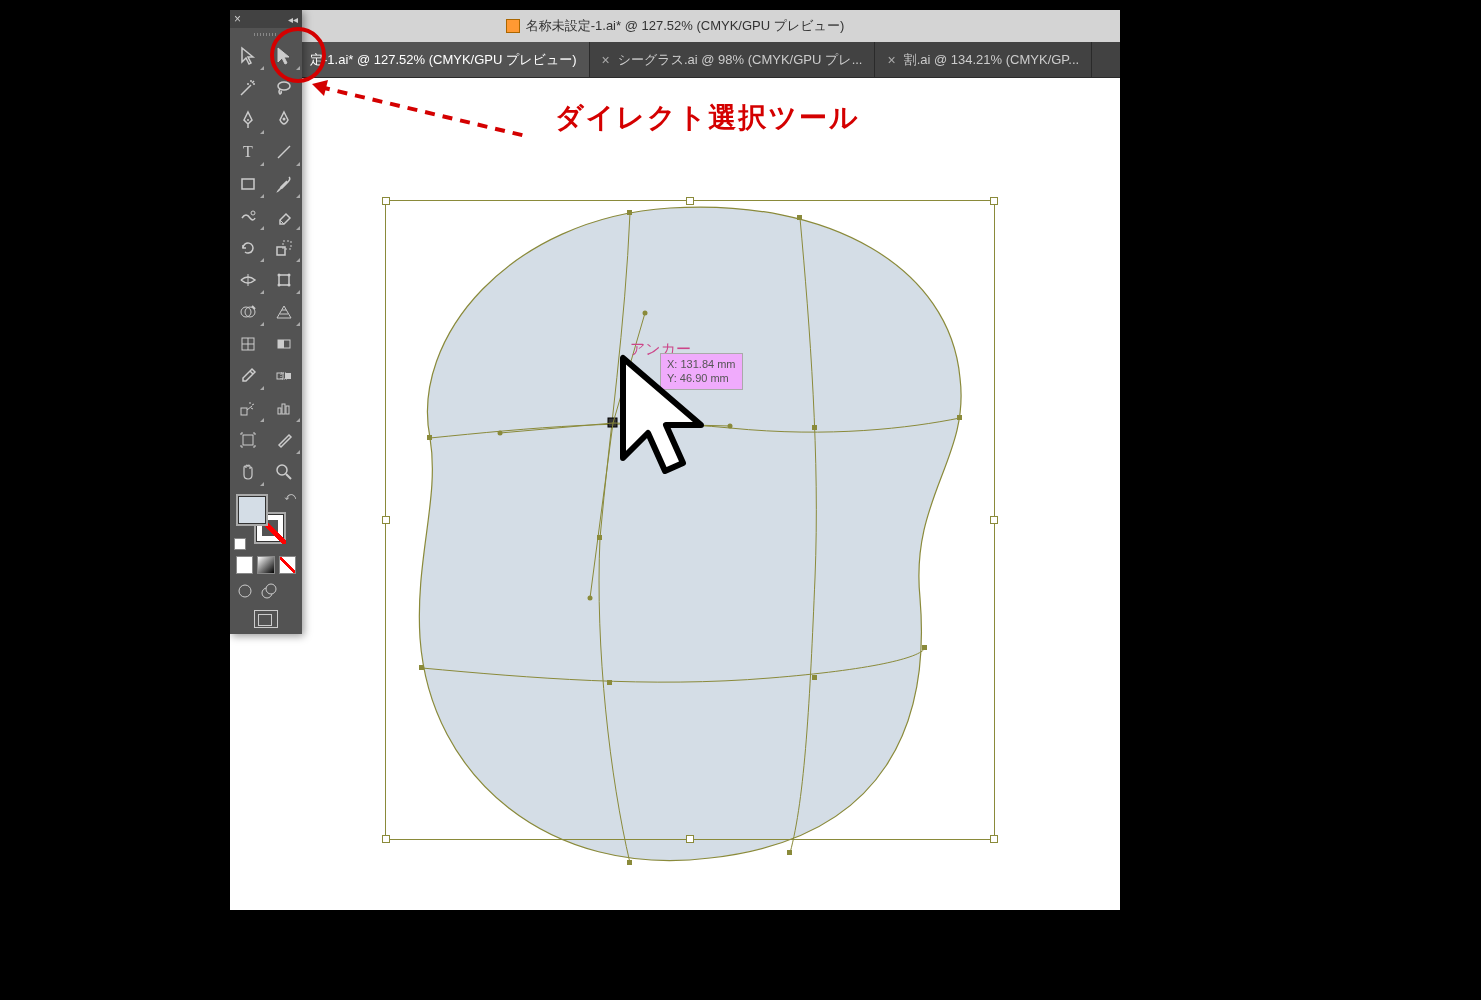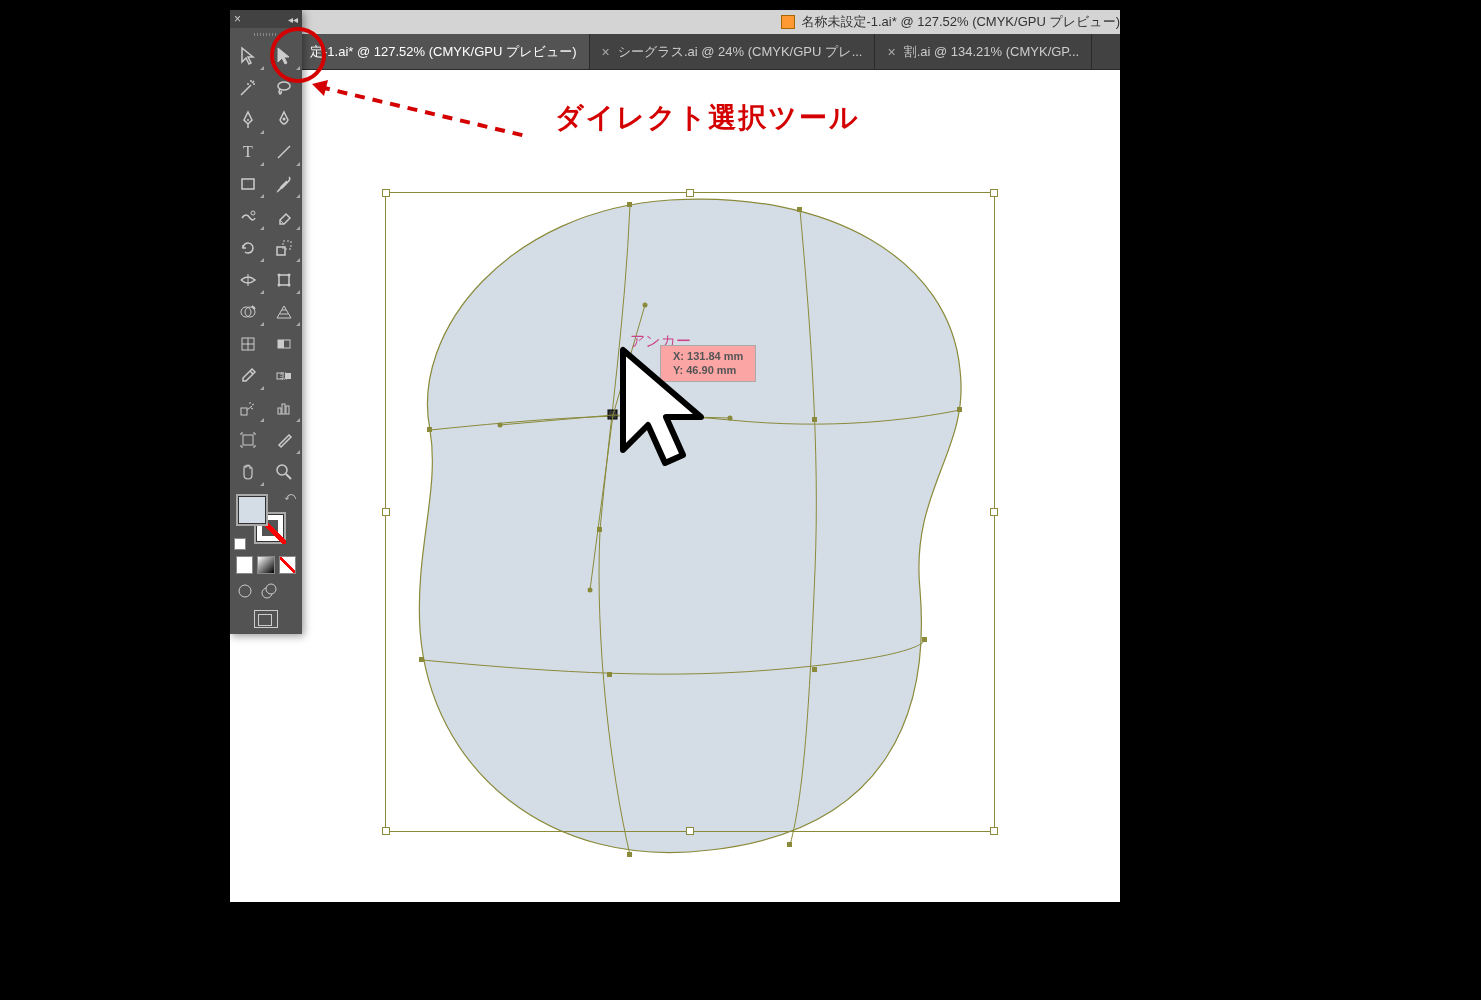--- a/index.html
+++ b/index.html
@@ -12,25 +12,25 @@
       position: relative;
     }
     .app-window {
       position: absolute;
       left: 230px;
       top: 10px;
       width: 890px;
       height: 890px;
     }
     .title-bar {
-      height: 24px;
+      height: 32px;
       background: #d4d4d4;
       display: flex;
       align-items: center;
-      justify-content: flex-end;
+      justify-content: center;
       font-size: 13px;
       color: #333;
       position: relative;
     }
     .title-bar .doc-icon {
       width: 14px;
       height: 14px;
       background: #ff9933;
       margin-right: 6px;
       display: inline-block;
@@ -228,27 +228,26 @@
       left: 400px;
       top: 262px;
       font-size: 15px;
       color: #cc4488;
       font-weight: 500;
     }
     .coord-tip {
       position: absolute;
       left: 430px;
       top: 275px;
-      background: #fca5a5;
+      background: #f0abfc;
       border: 1px solid #aaa;
-      padding: 3px 12px;
+      padding: 3px 6px;
       font-size: 11px;
       color: #555;
       line-height: 1.3;
-      font-weight: bold;
     }
     .big-cursor {
       position: absolute;
       left: 383px;
       top: 275px;
       z-index: 5;
     }
     .annotation {
       position: absolute;
       left: 290px;
@@ -525,21 +524,21 @@
   <div class="title-bar">
     <span class="doc-icon"></span>
     <span>名称未設定-1.ai* @ 127.52% (CMYK/GPU プレビュー)</span>
   </div>
   <div class="tabs-bar">
     <div class="tab active" style="padding-left:80px">
       <span>定-1.ai* @ 127.52% (CMYK/GPU プレビュー)</span>
     </div>
     <div class="tab">
       <span class="close">×</span>
-      <span>シーグラス.ai @ 24% (CMYK/GPU プレ...</span>
+      <span>シーグラス.ai @ 98% (CMYK/GPU プレ...</span>
     </div>
     <div class="tab">
       <span class="close">×</span>
       <span>割.ai @ 134.21% (CMYK/GP...</span>
     </div>
   </div>
   <div class="canvas-area">
 
     <svg width="700" height="750" style="position:absolute;left:120px;top:100px">
       <path d="M 80 260

